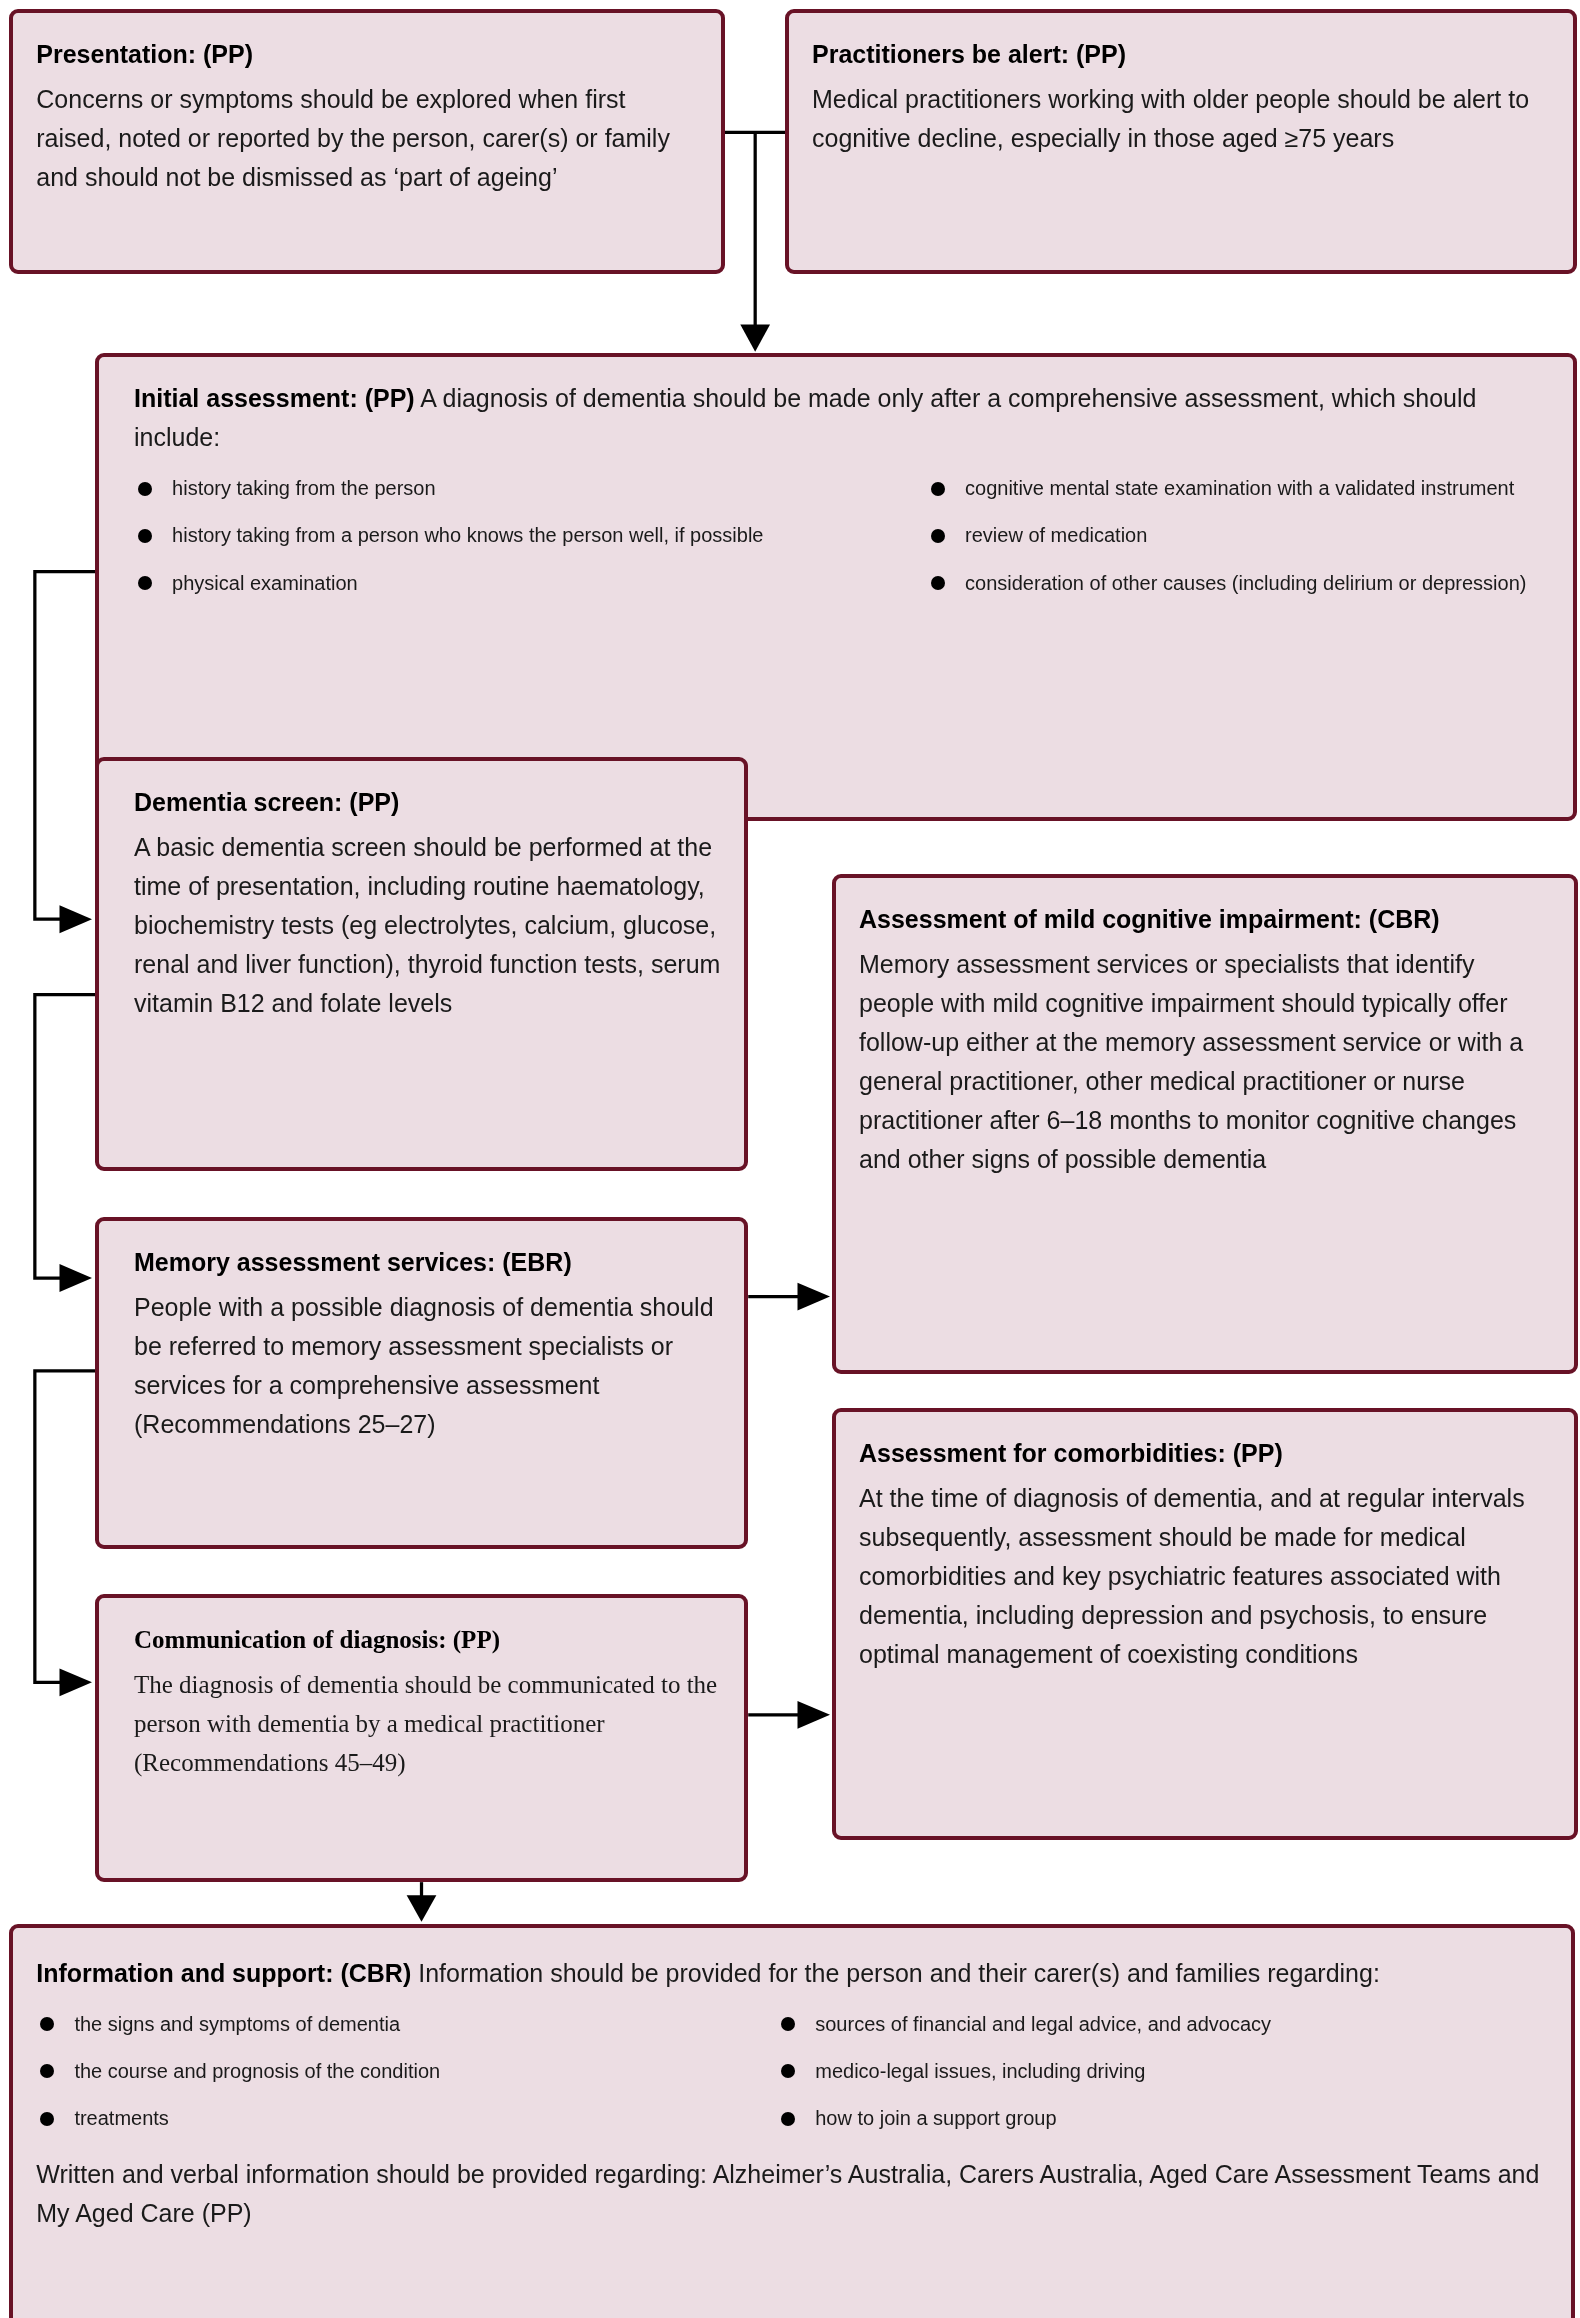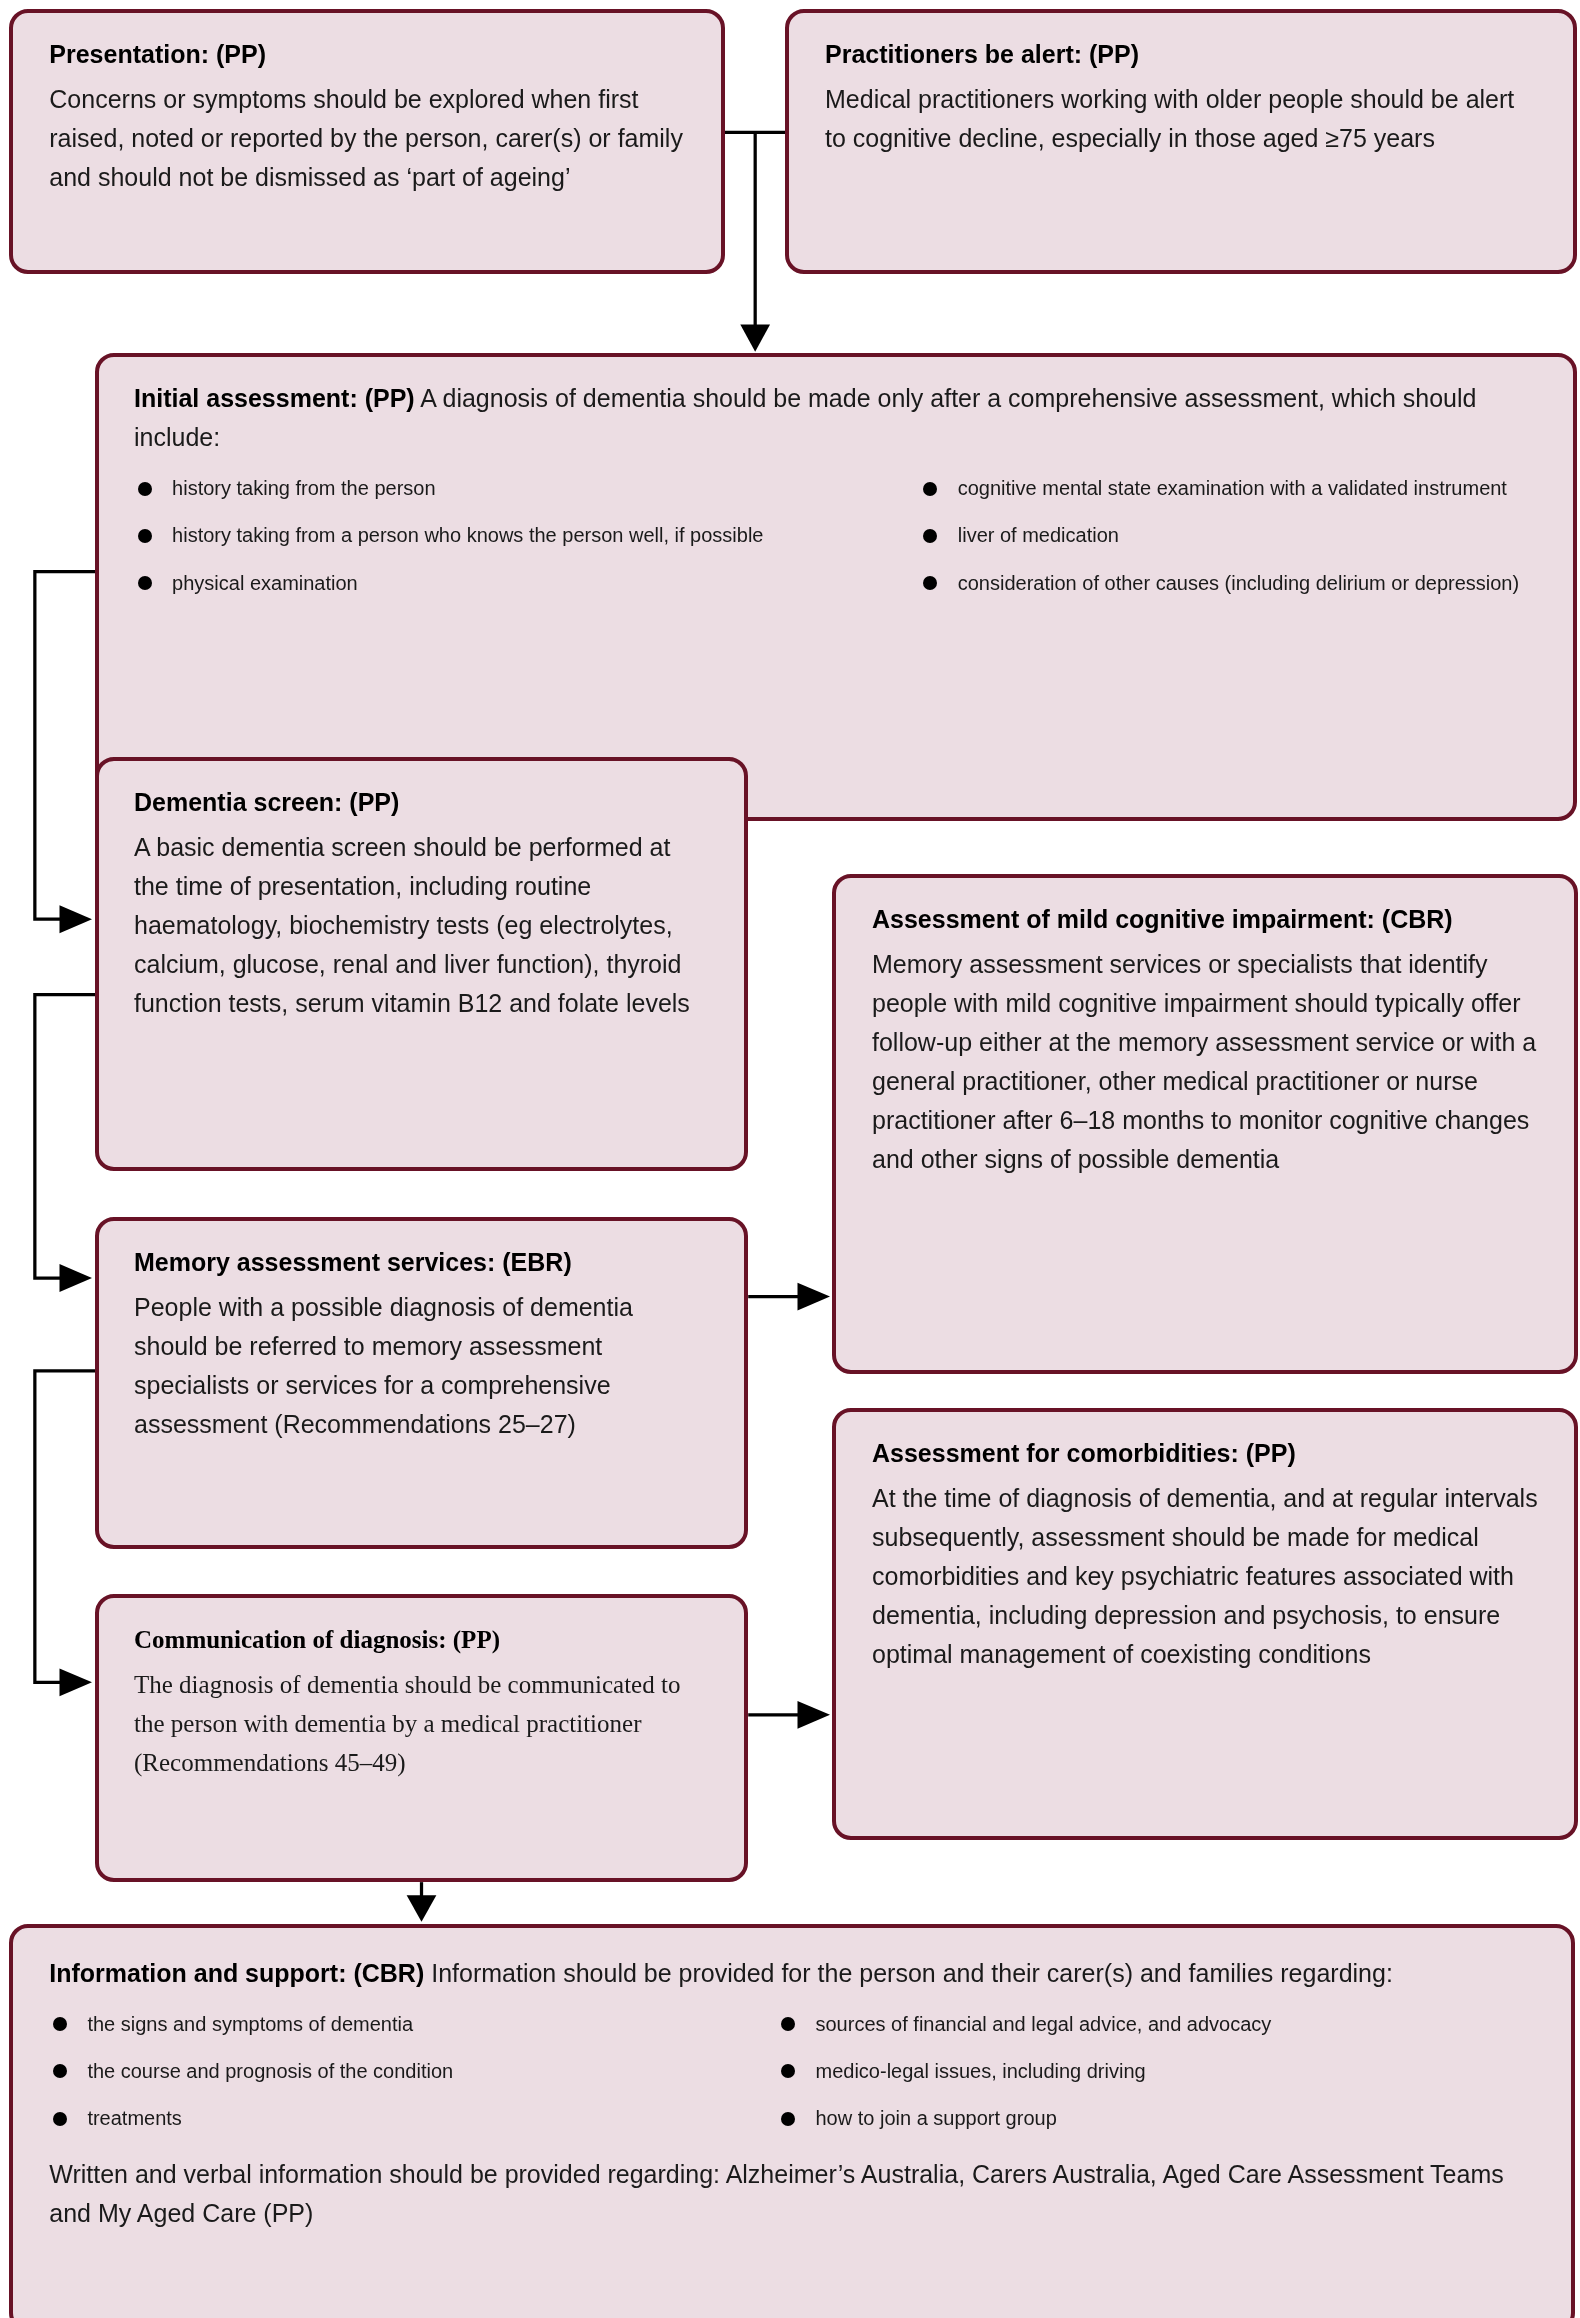--- a/index.html
+++ b/index.html
@@ -20,22 +20,22 @@
     left: 0; top: 0;
     width: 1581px; height: 2319px;
     pointer-events: none;
     z-index: 0;
   }
   .box {
     position: absolute;
     box-sizing: border-box;
     background: #ecdde3;
     border: 4.2px solid #681226;
-    border-radius: 19px;
-    padding: 22px 36px;
+    border-radius: 9px;
+    padding: 22px 23px;
     color: #1a1a1a;
     z-index: 1;
   }
   .box p {
     margin: 0;
     font-size: 25px;
     line-height: 39px;
   }
   .heading, .heading-inline {
     font-weight: bold;
@@ -151,21 +151,21 @@
             <span>physical examination</span>
           </li>
       </ul>
       <ul class="bullets col-right">
         <li>
             <span class="dot"></span>
             <span>cognitive mental state examination with a validated instrument</span>
           </li>
         <li>
             <span class="dot"></span>
-            <span>liver of medication</span>
+            <span>review of medication</span>
           </li>
         <li>
             <span class="dot"></span>
             <span>consideration of other causes (including delirium or depression)</span>
           </li>
       </ul>
     </div>
   </div>
 
   <div class="box" id="box-dementia">

